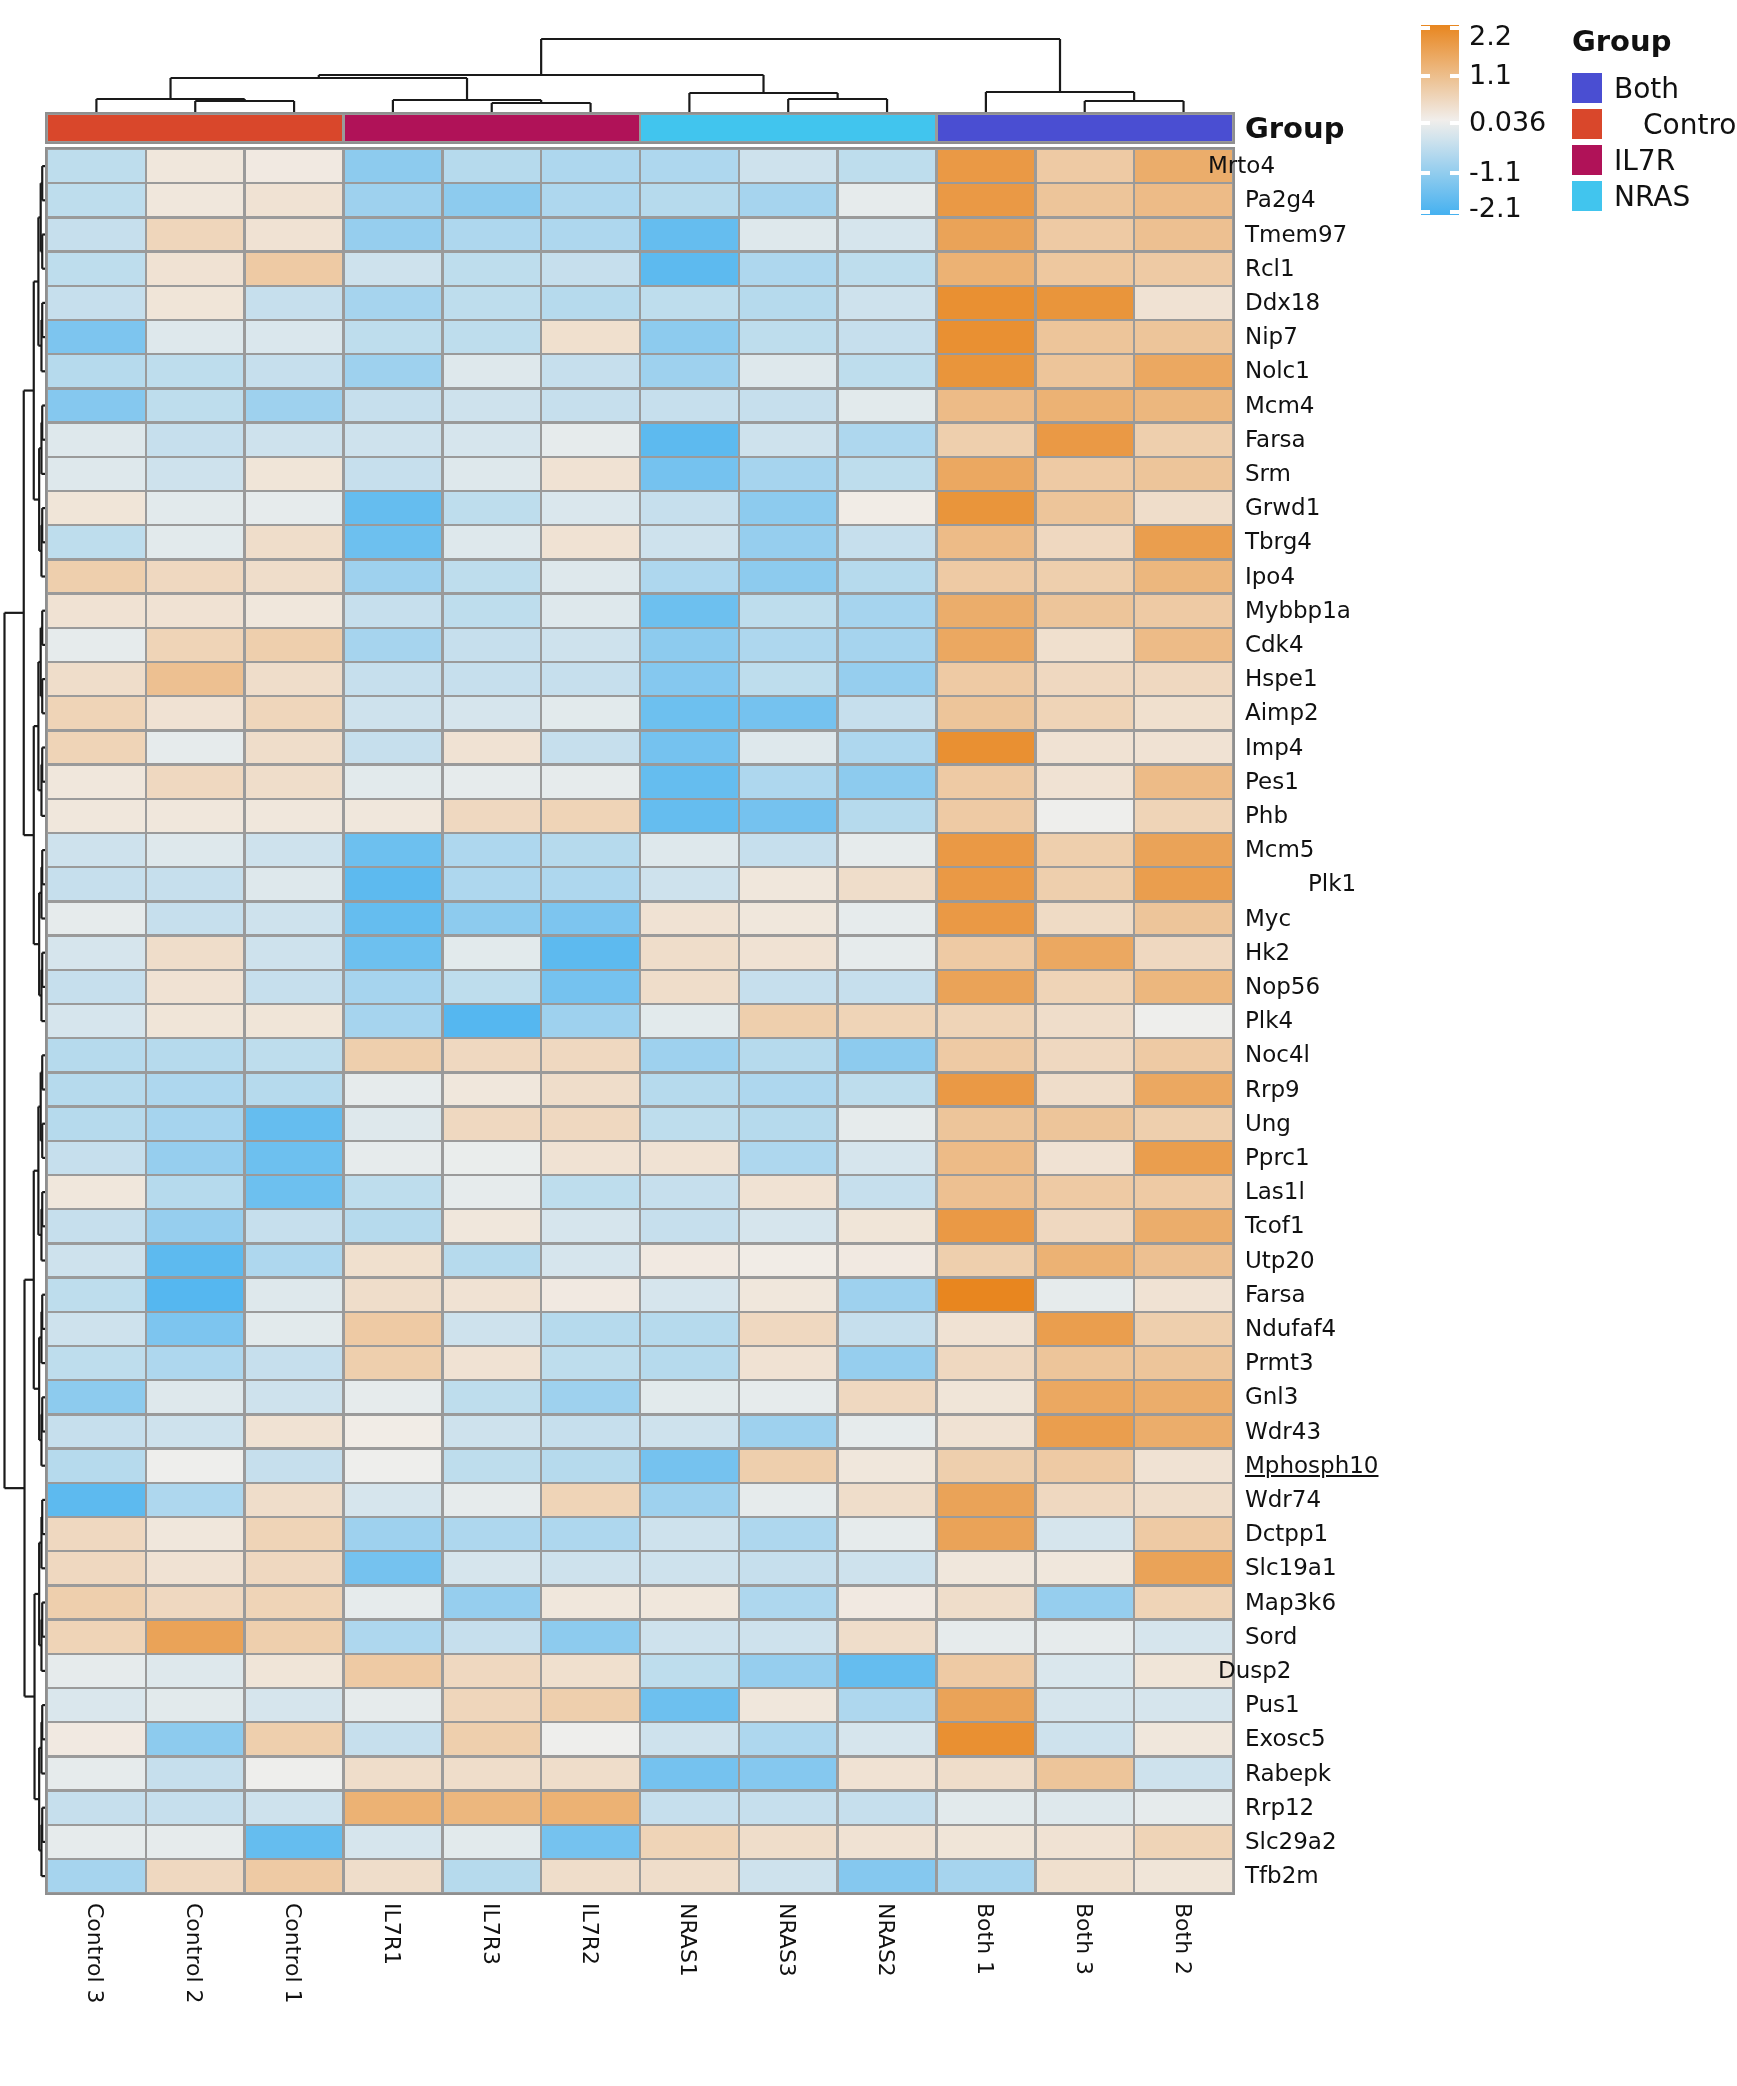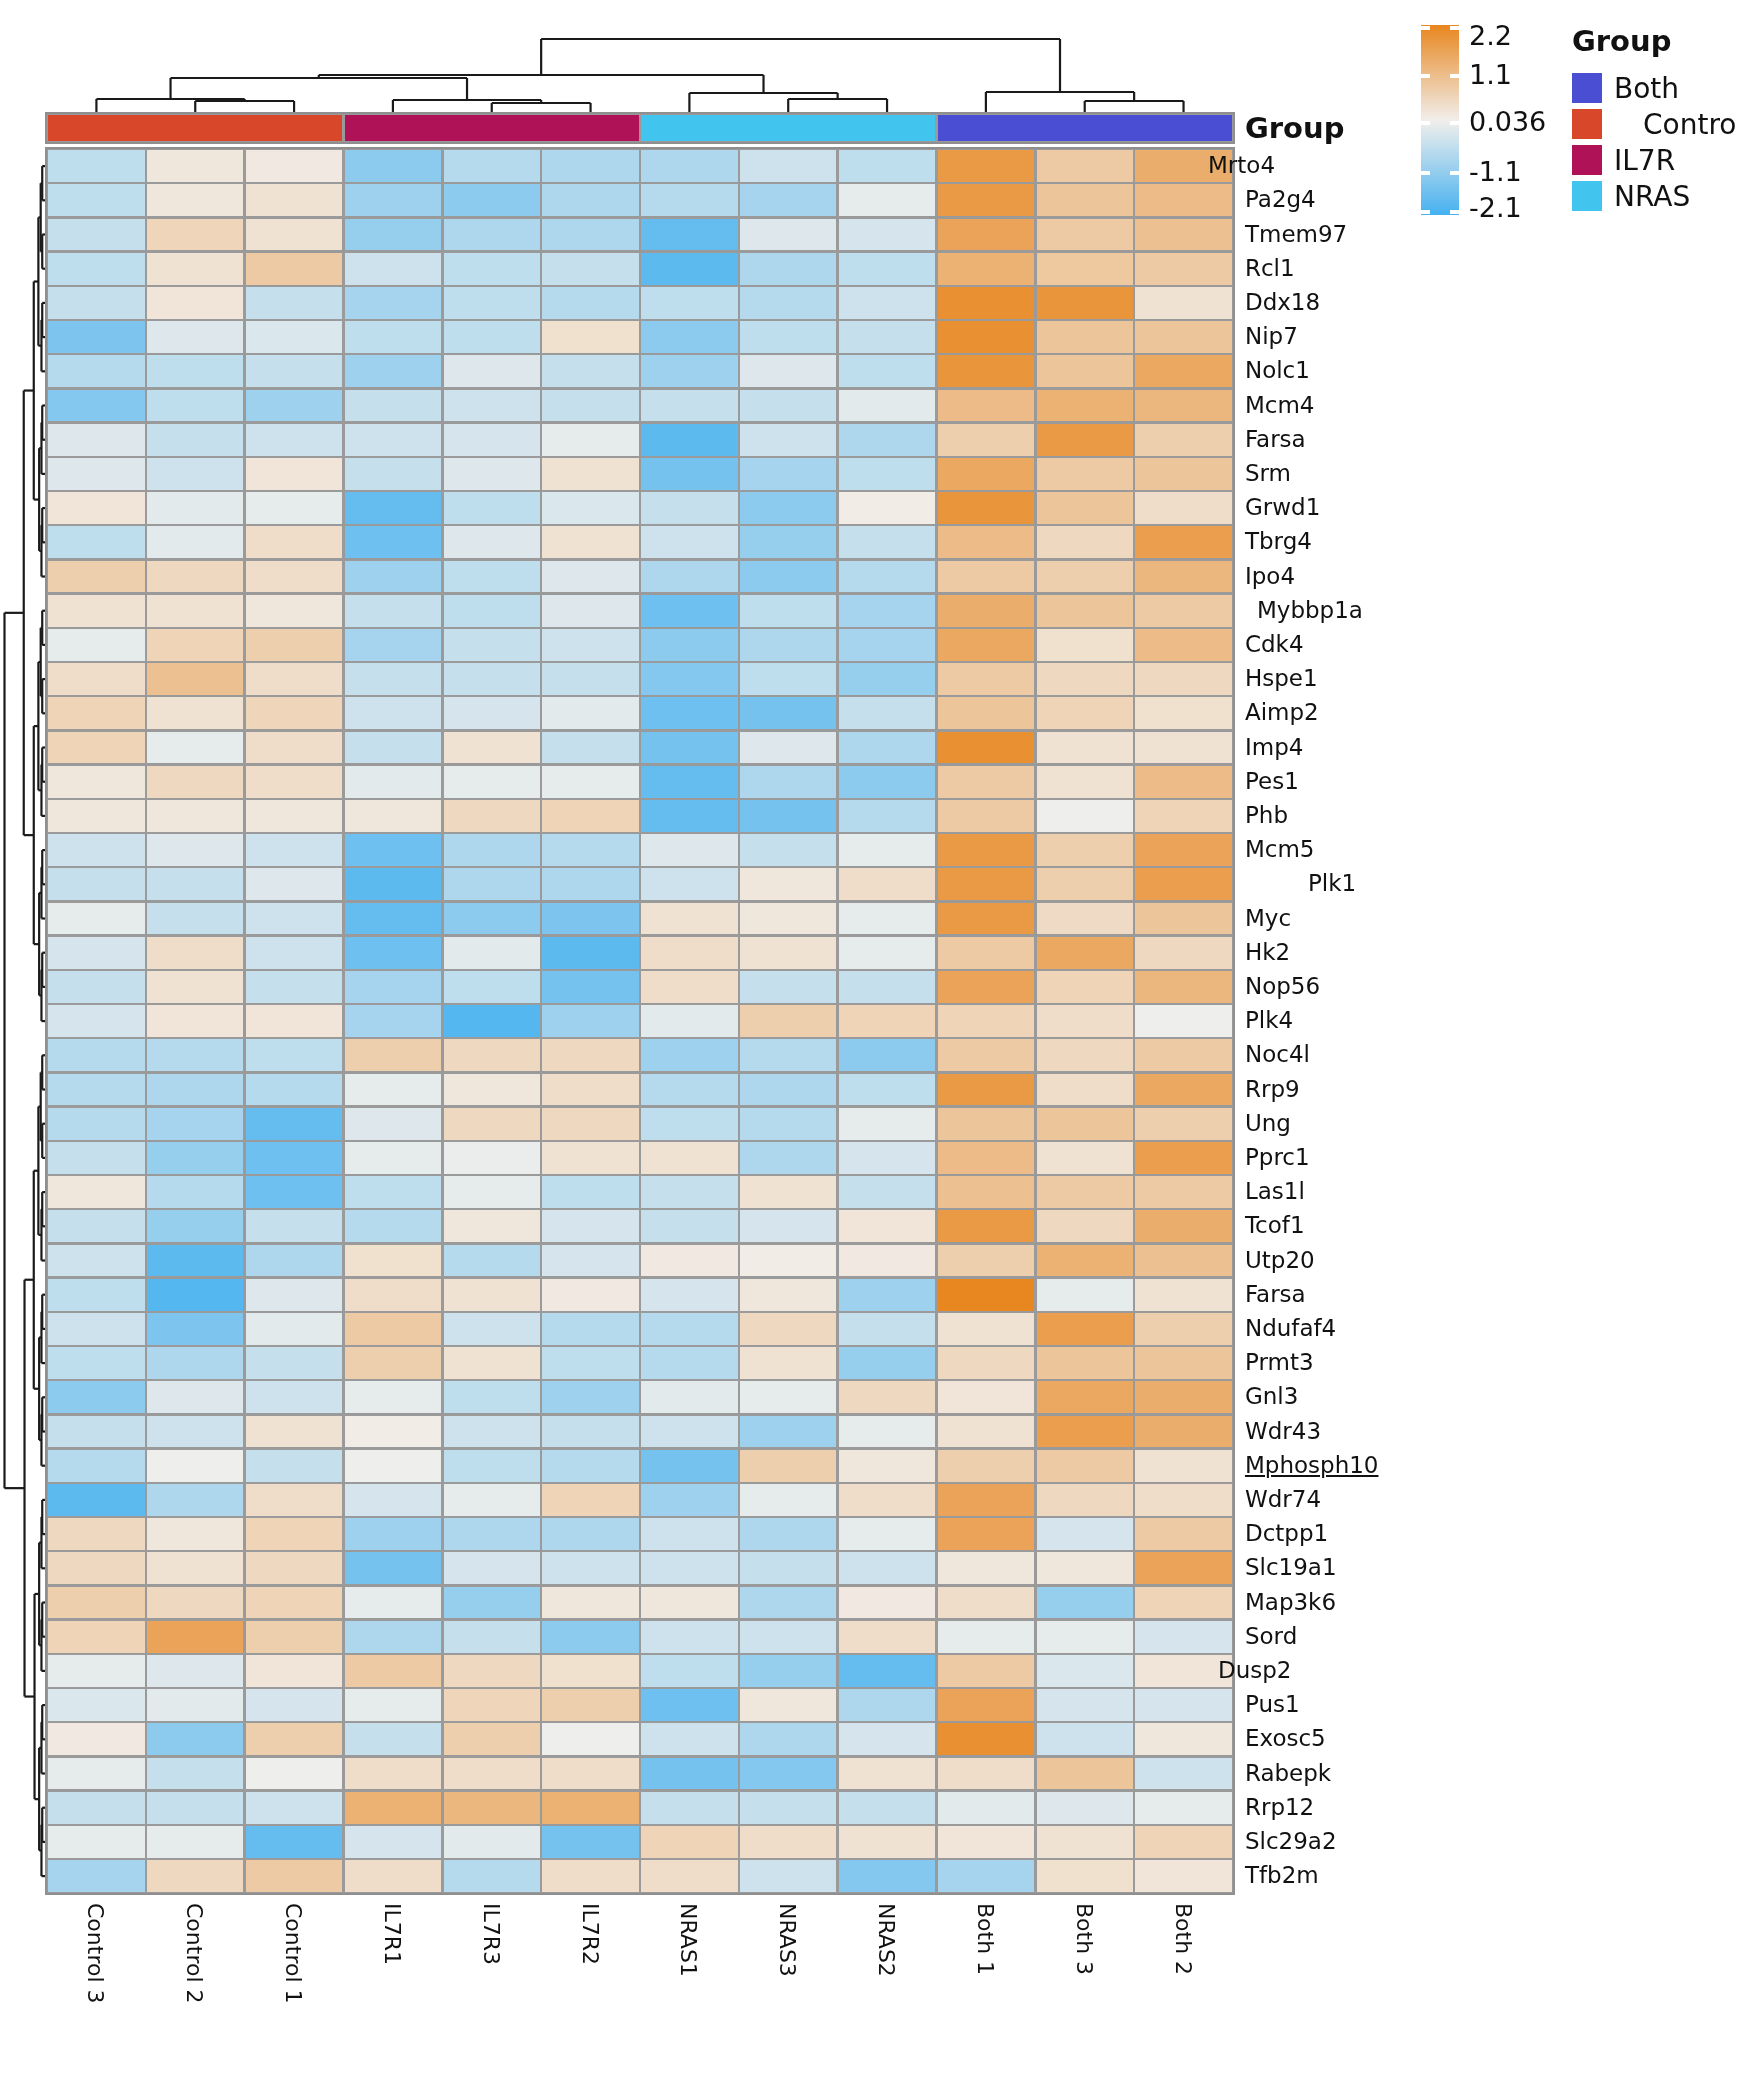--- a/index.html
+++ b/index.html
@@ -845,21 +845,21 @@
       <div class="rowlab" style="left: 1244.96px; top: 256.7px;">Rcl1</div>
       <div class="rowlab" style="left: 1244.96px; top: 290.9px;">Ddx18</div>
       <div class="rowlab" style="left: 1244.96px; top: 325.1px;">Nip7</div>
       <div class="rowlab" style="left: 1244.96px; top: 359.3px;">Nolc1</div>
       <div class="rowlab" style="left: 1244.96px; top: 393.5px;">Mcm4</div>
       <div class="rowlab" style="left: 1244.96px; top: 427.7px;">Farsa</div>
       <div class="rowlab" style="left: 1244.96px; top: 461.9px;">Srm</div>
       <div class="rowlab" style="left: 1244.96px; top: 496.1px;">Grwd1</div>
       <div class="rowlab" style="left: 1244.96px; top: 530.3px;">Tbrg4</div>
       <div class="rowlab" style="left: 1244.96px; top: 564.5px;">Ipo4</div>
-      <div class="rowlab" style="left: 1244.96px; top: 598.7px; margin-left: 12px;">Mybbp1a</div>
+      <div class="rowlab" style="left: 1244.96px; top: 598.7px;">Mybbp1a</div>
       <div class="rowlab" style="left: 1244.96px; top: 632.9px;">Cdk4</div>
       <div class="rowlab" style="left: 1244.96px; top: 667.1px;">Hspe1</div>
       <div class="rowlab" style="left: 1244.96px; top: 701.3px;">Aimp2</div>
       <div class="rowlab" style="left: 1244.96px; top: 735.5px;">Imp4</div>
       <div class="rowlab" style="left: 1244.96px; top: 769.7px;">Pes1</div>
       <div class="rowlab" style="left: 1244.96px; top: 803.9px;">Phb</div>
       <div class="rowlab" style="left: 1244.96px; top: 838.1px;">Mcm5</div>
       <div class="rowlab" style="left: 1308px; top: 872.3px;">Plk1</div>
       <div class="rowlab" style="left: 1244.96px; top: 906.5px;">Myc</div>
       <div class="rowlab" style="left: 1244.96px; top: 940.7px;">Hk2</div>

